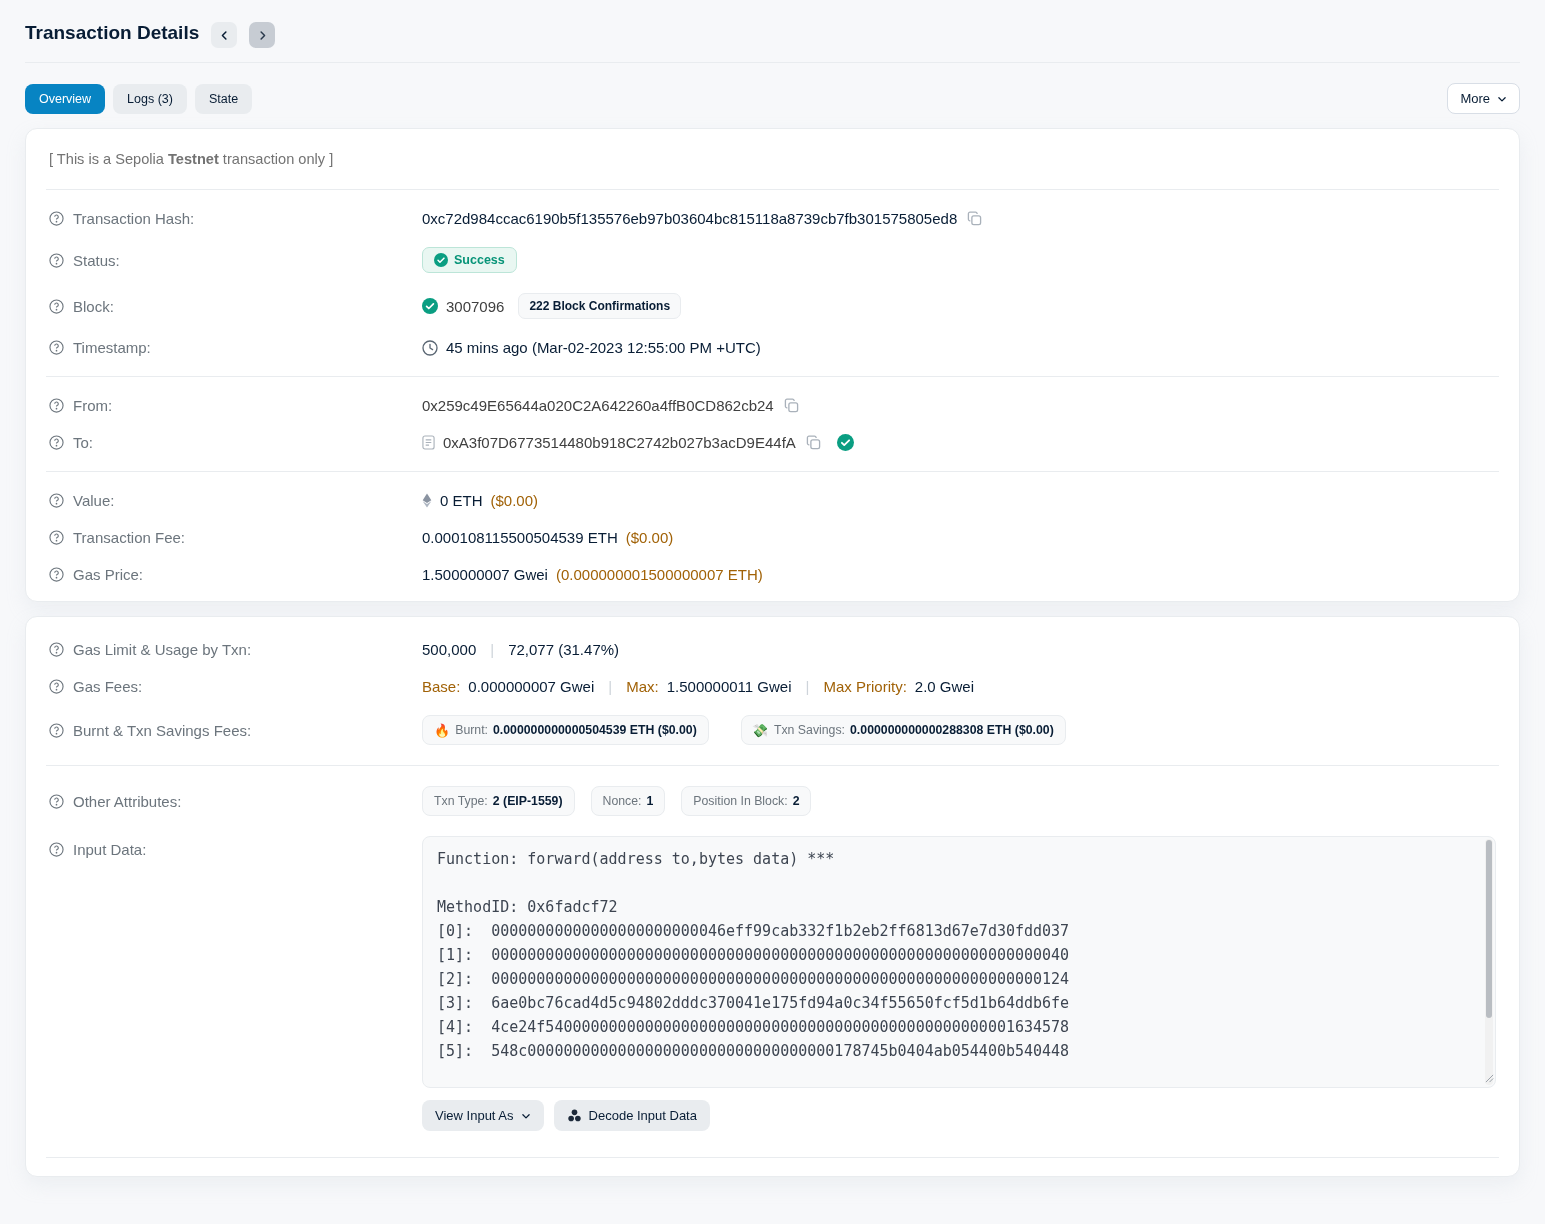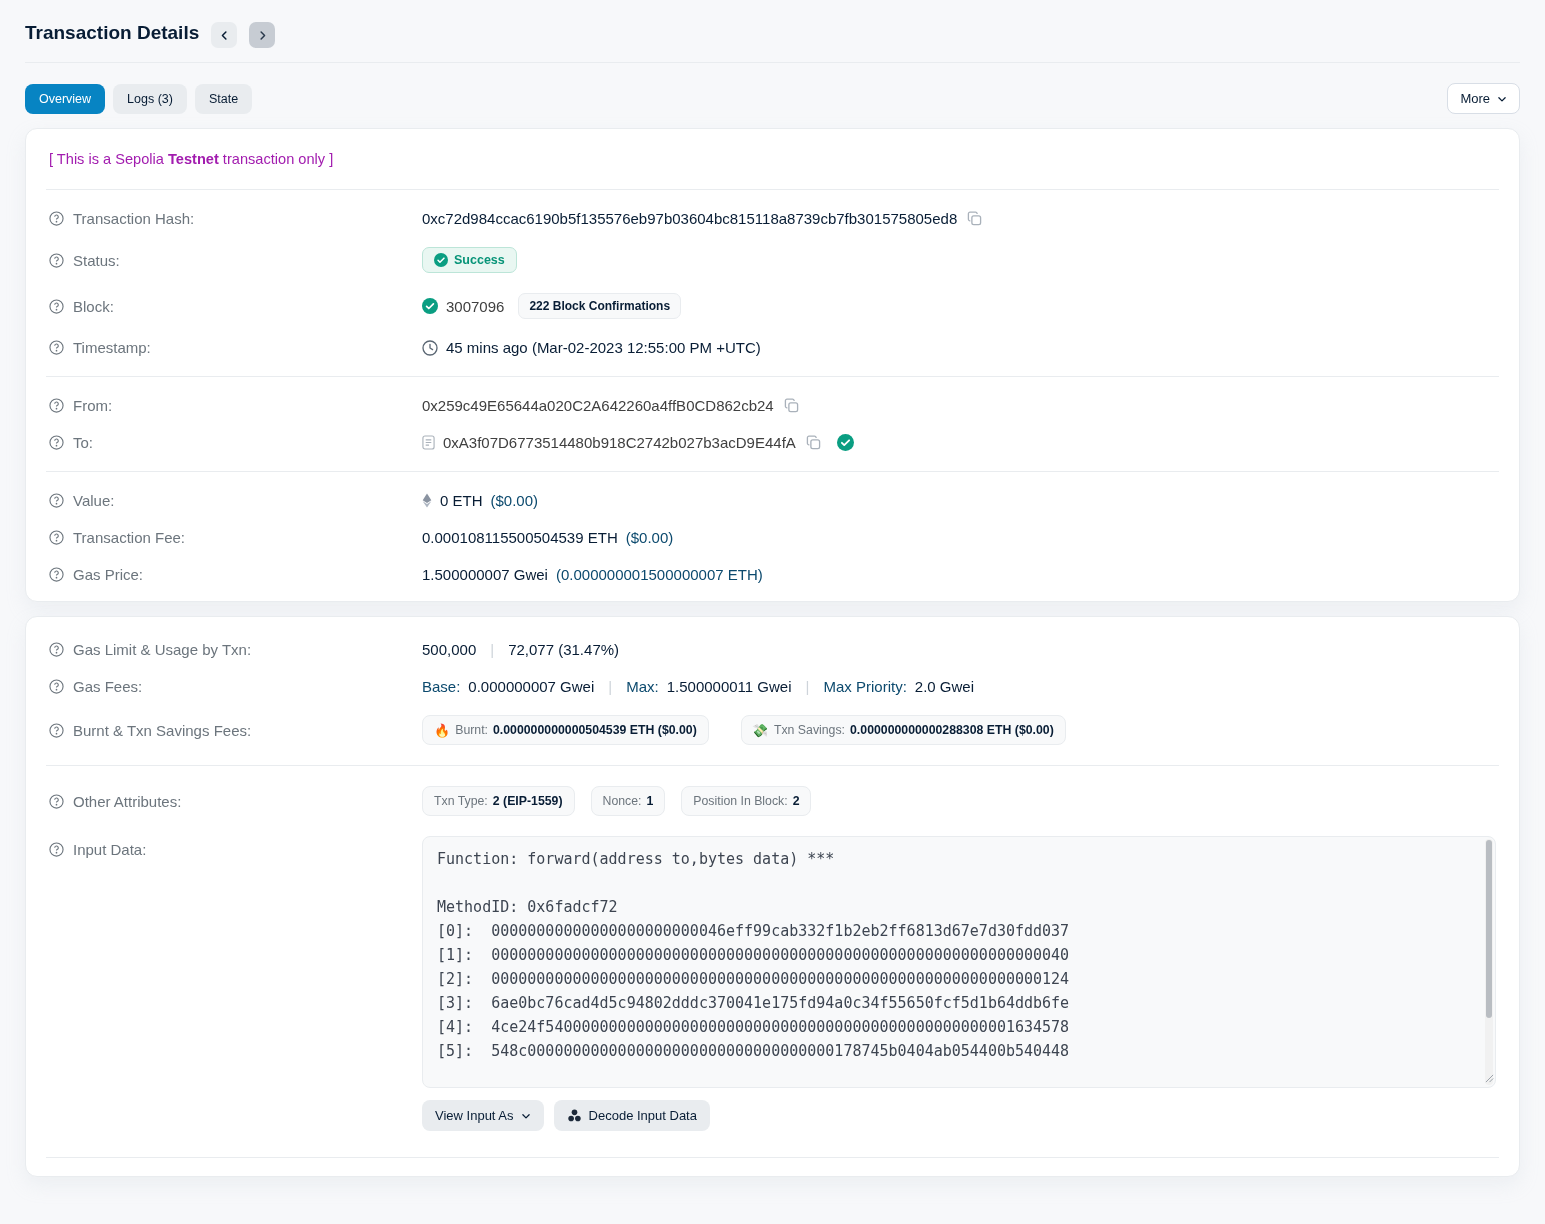--- a/index.html
+++ b/index.html
@@ -39,33 +39,33 @@
   }
 
   
   .card {
     background:#fff; border:1px solid #e9ecef; border-radius:12px;
     box-shadow:0 8px 19px rgba(189,197,209,.18);
     padding:8px 20px; margin-bottom:14px;
   }
   .card-divider { border:none; border-top:1px solid #e9ecef; margin:10px 0; }
 
-  .warning { color:#a21caf; font-size:14.6px; padding:14px 3px 12px 3px; }
+  .warning { color:#737373; font-size:14.6px; padding:14px 3px 12px 3px; }
   .warning b { font-weight:700; }
 
   
   .row { display:flex; align-items:center; padding:10px 3px; }
   .row.top { align-items:flex-start; }
   .row-label {
     width:373px; flex-shrink:0; color:#6c757d;
     display:flex; align-items:center; gap:9px;
   }
   .row.top .row-label { padding-top:5px; }
   .row-value { display:flex; align-items:center; gap:8px; flex-wrap:wrap; flex:1; min-width:0; }
-  .gray { color:#0c4a6e; }
+  .gray { color:#a16207; }
   .pipe { color:#ced4da; padding:0 6px; }
   .link { color:#404040; text-decoration:none; cursor:pointer; }
 
   
   .qicon { display:inline-flex; flex-shrink:0; }
   .icon-btn { background:none; border:none; padding:0 2px; cursor:pointer; display:inline-flex; align-items:center; }
 
   
   .badge-success {
     display:inline-flex; align-items:center; gap:6px;

